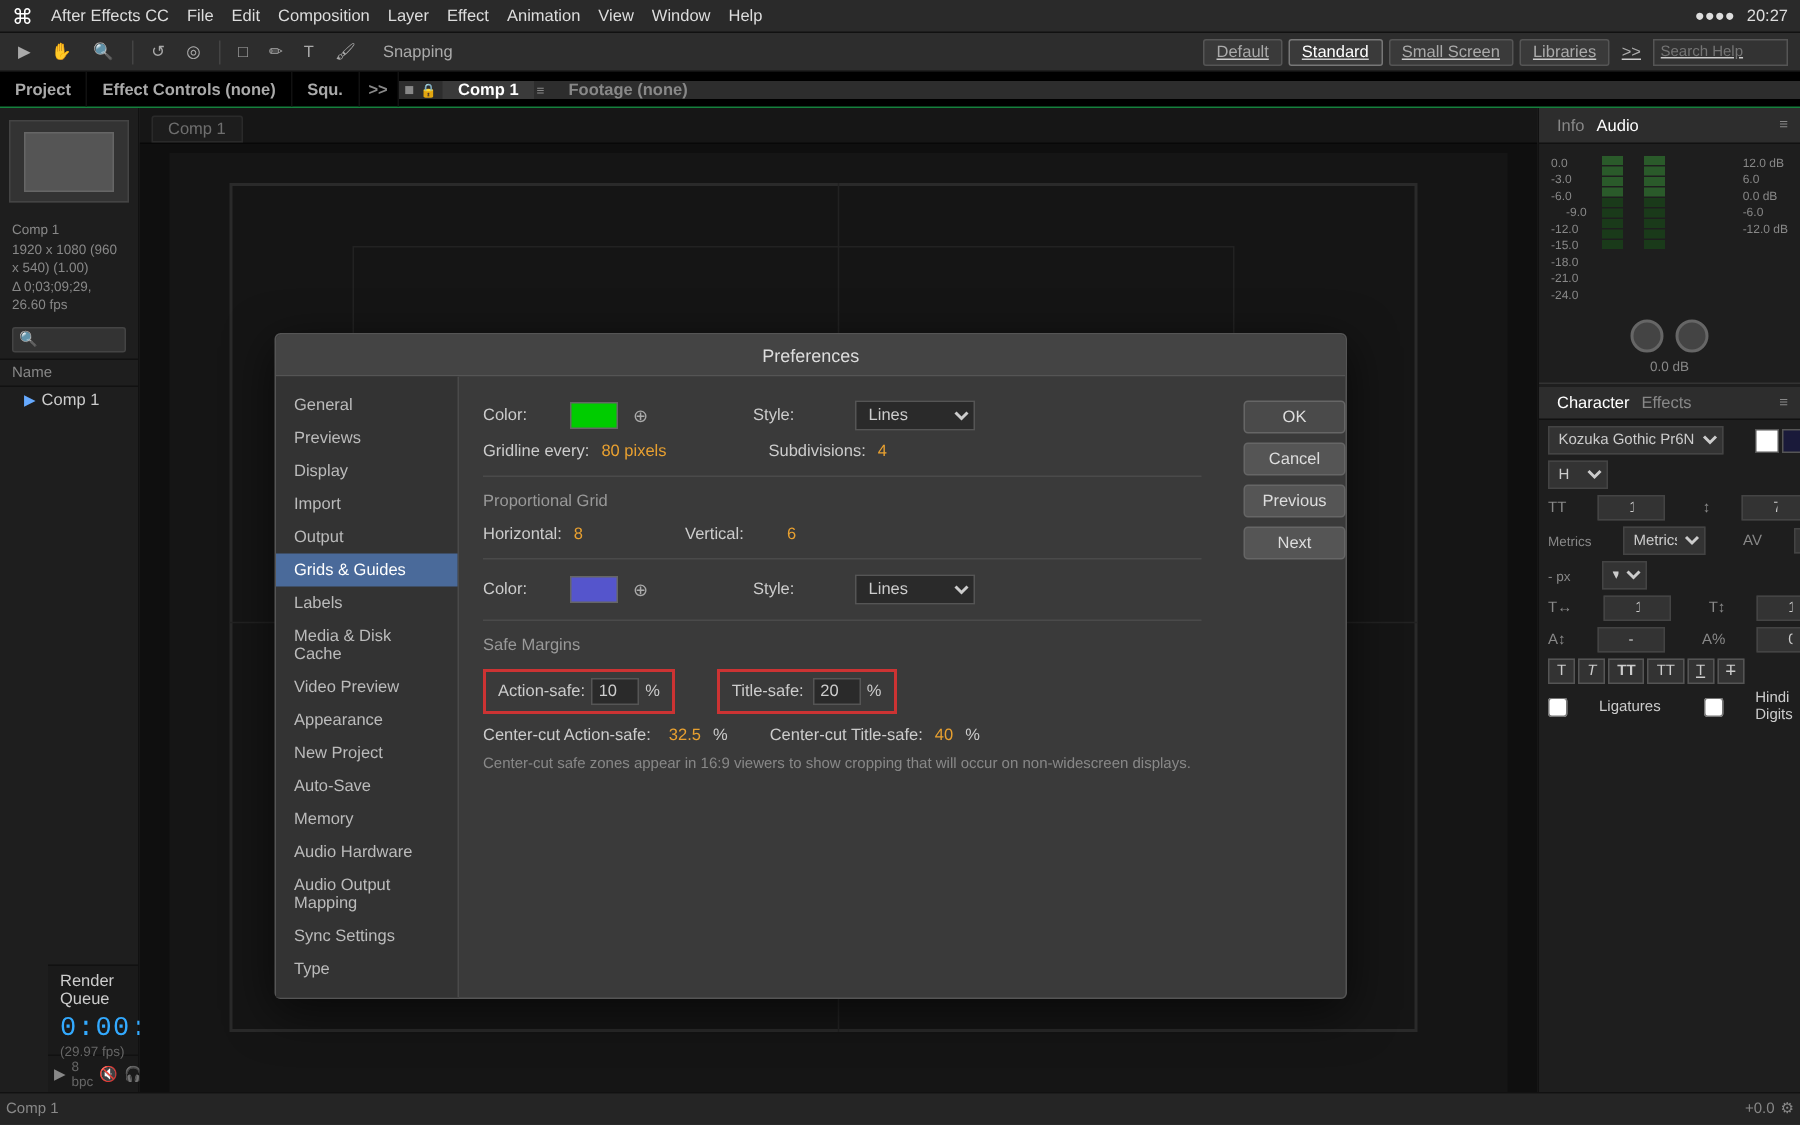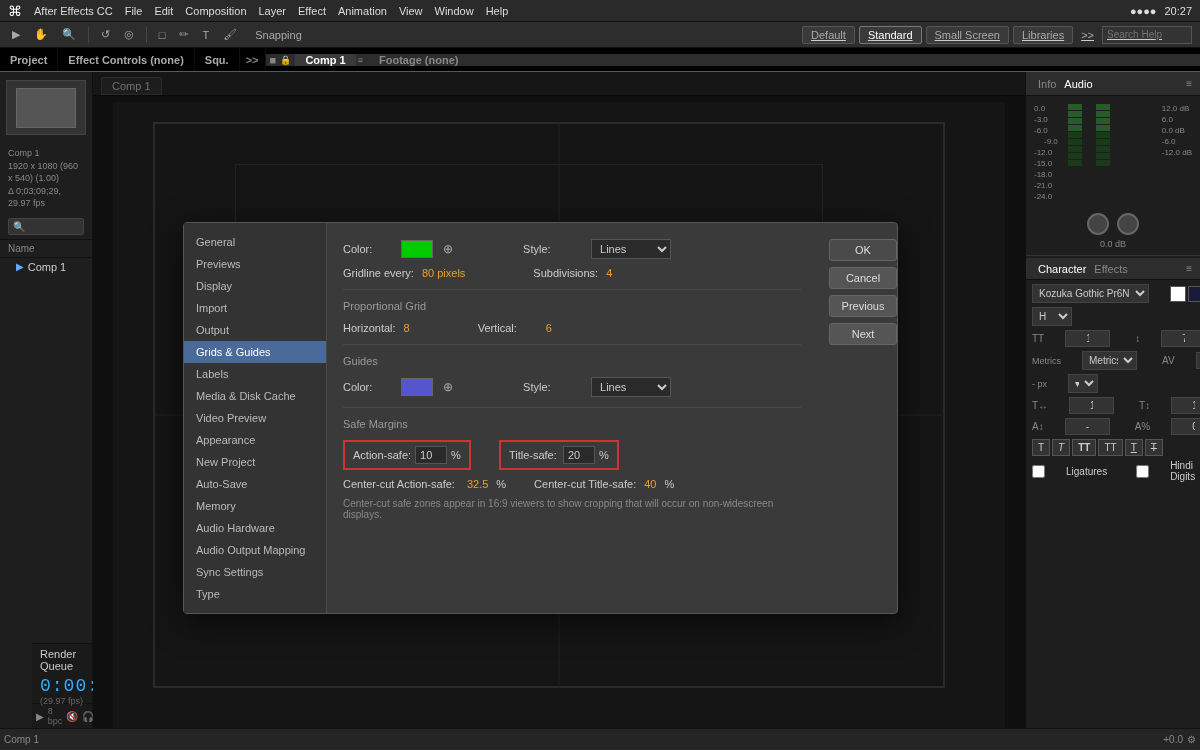--- a/index.html
+++ b/index.html
@@ -269,21 +269,21 @@
       border-radius: 4px 4px 0 0;
     }
     .pref-title { font-size: 12px; color: #ddd; }
 
     #pref-body {
       display: flex;
     }
 
     
     #pref-sidebar {
-      width: 143px;
+      width: 122px;
       background: #333;
       border-right: 1px solid #4a4a4a;
       padding: 8px 0;
     }
     .pref-nav-item {
       padding: 5px 12px;
       font-size: 11px;
       color: #bbb;
       cursor: pointer;
     }
@@ -528,21 +528,21 @@
 
 <div id="main-layout">
 
   <div id="left-panel">
     <div id="project-thumb">
       <div style="width:60px;height:40px;background:#555;border:1px solid #666;"></div>
     </div>
     <div class="comp-info">
       <div>Comp 1</div>
       <div>1920 x 1080 (960 x 540) (1.00)</div>
-      <div>Δ 0;03;09;29, 29.97 fps</div>
+      <div>Δ 0;03;09;29, 26.60 fps</div>
     </div>
     <div id="search-bar">
       <input class="search-input" type="text" placeholder="🔍" style="">
     </div>
     <div id="name-header">Name</div>
     <div class="project-item">
       <span class="item-icon">▶</span>
       <span>Comp 1</span>
     </div>
 
@@ -576,20 +576,23 @@
         </div>
       </div>
 
       <div style="position:absolute;top:50%;left:40px;right:60px;height:1px;background:#444;transform:translateY(-50%);"></div>
       <div style="position:absolute;left:50%;top:20px;bottom:40px;width:1px;background:#444;transform:translateX(-50%);"></div>
     </div>
 
     <div id="pref-overlay">
       <div id="pref-dialog">
 
+        <div id="pref-title-bar">
+          <span class="pref-title">Preferences</span>
+        </div>
 
         <div id="pref-body">
 
           <div id="pref-sidebar">
             <div class="pref-nav-item">General</div>
             <div class="pref-nav-item">Previews</div>
             <div class="pref-nav-item">Display</div>
             <div class="pref-nav-item">Import</div>
             <div class="pref-nav-item">Output</div>
             <div class="pref-nav-item active">Grids &amp; Guides</div>
@@ -634,21 +637,20 @@
 
             <div class="pref-row">
               <span class="pref-label">Horizontal:</span>
               <span class="gridline-value">8</span>
               <span style="margin-left:60px;" class="pref-label-right">Vertical:</span>
               <span class="subv-value">6</span>
             </div>
 
             <hr class="pref-divider">
 
-            <div class="pref-section-title">Guides</div>
 
             <div class="pref-row">
               <span class="pref-label">Color:</span>
               <div class="color-swatch blue-swatch"></div>
               <button class="eyedropper-btn">⊕</button>
               <span style="margin-left:60px;" class="pref-label-right">Style:</span>
               <select class="style-select">
                 <option>Lines</option>
                 <option>Dots</option>
                 <option>Dashed Lines</option>

